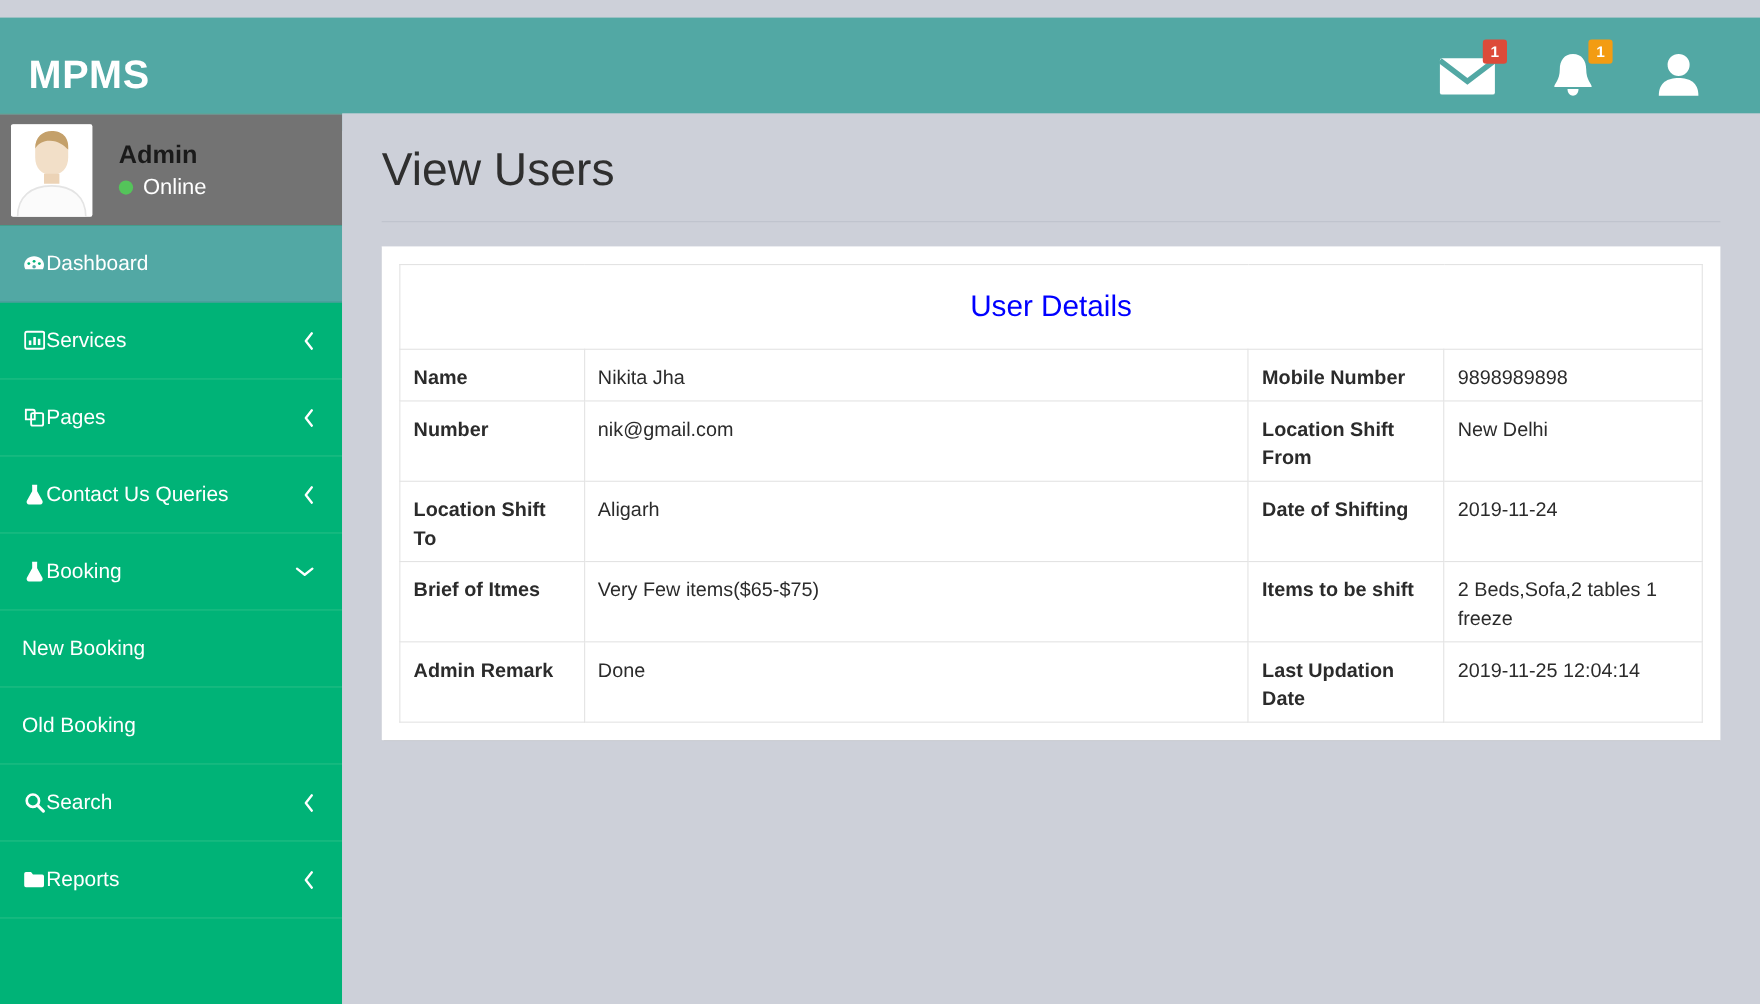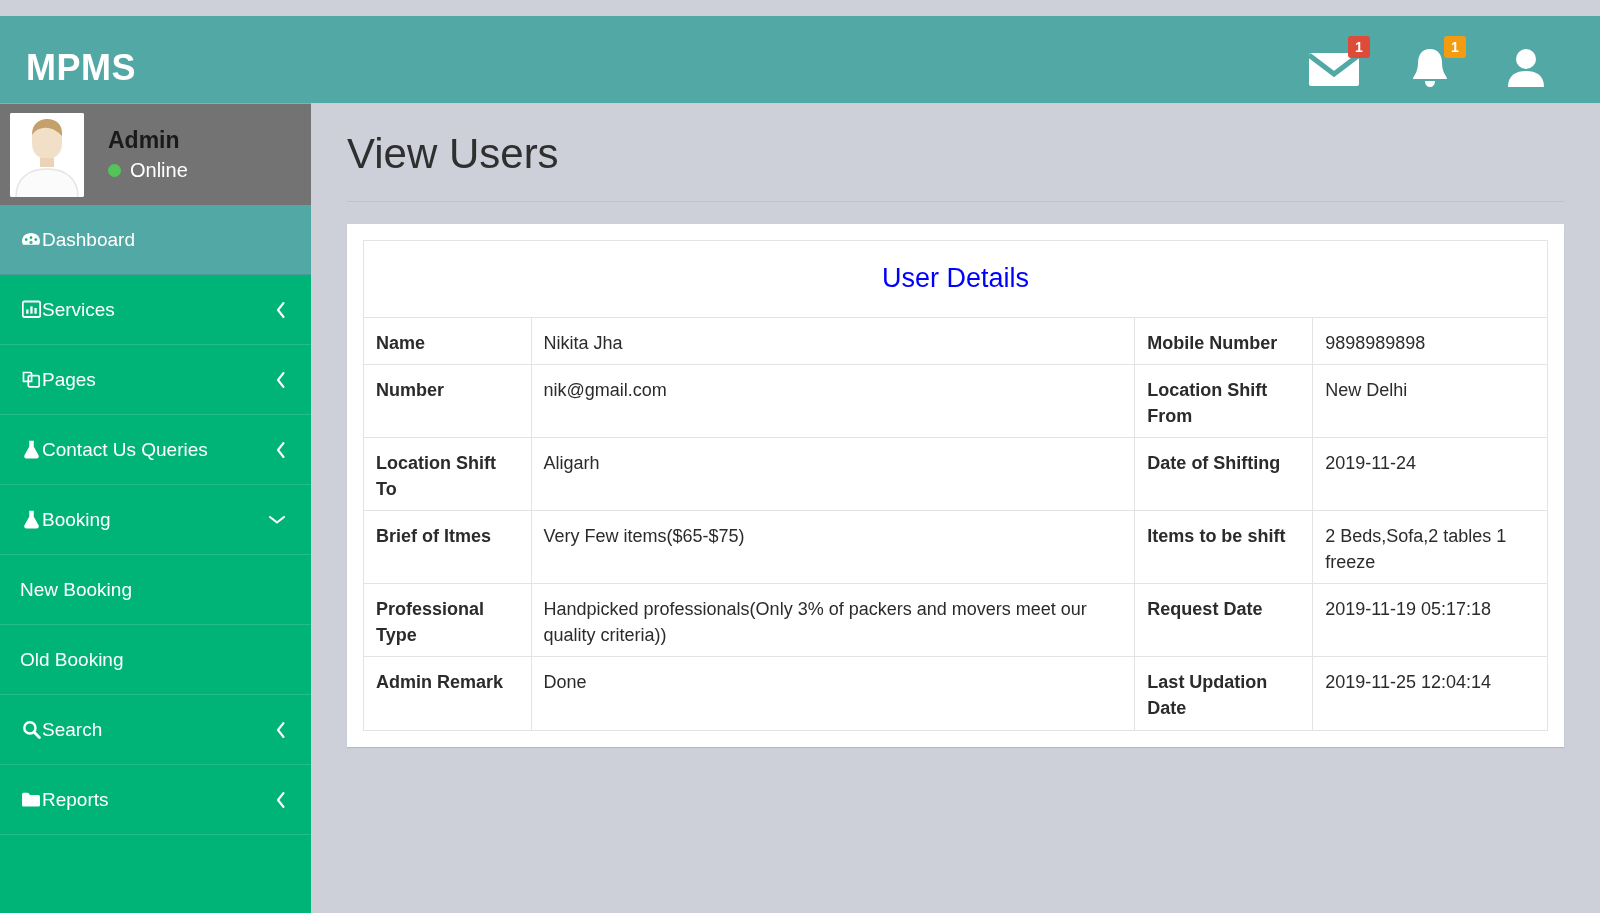--- a/index.html
+++ b/index.html
@@ -413,26 +413,20 @@
             <td class="lbl">Date of Shifting</td>
             <td>2019-11-24</td>
           </tr>
           <tr>
             <td class="lbl">Brief of Itmes</td>
             <td>Very Few items($65-$75)</td>
             <td class="lbl">Items to be shift</td>
             <td>2 Beds,Sofa,2 tables 1 freeze</td>
           </tr>
           <tr>
-            <td class="lbl">Professional Type</td>
-            <td>Handpicked professionals(Only 3% of packers and movers meet our quality criteria))</td>
-            <td class="lbl">Request Date</td>
-            <td>2019-11-19 05:17:18</td>
-          </tr>
-          <tr>
             <td class="lbl">Admin Remark</td>
             <td>Done</td>
             <td class="lbl">Last Updation Date</td>
             <td>2019-11-25 12:04:14</td>
           </tr>
         </tbody>
     </table>
   </div>
 
 </div>

